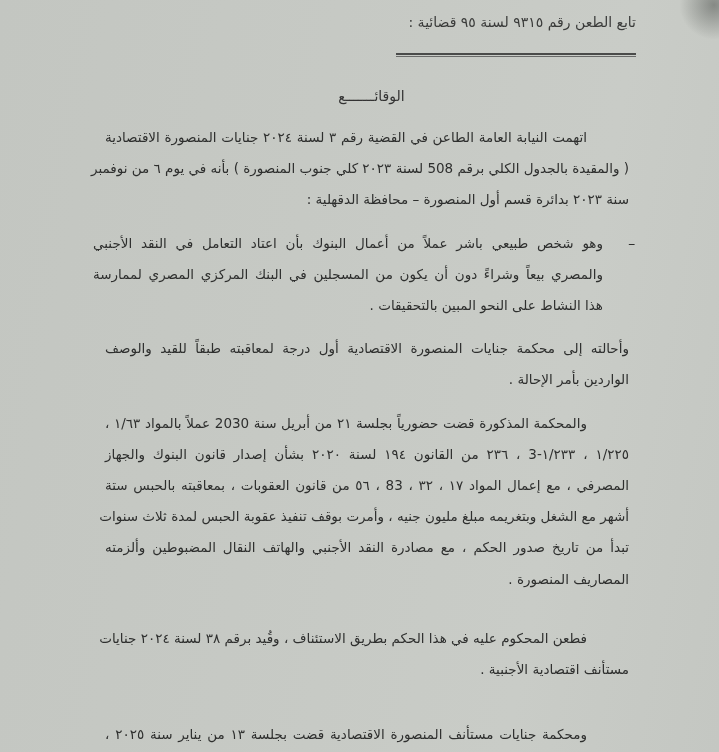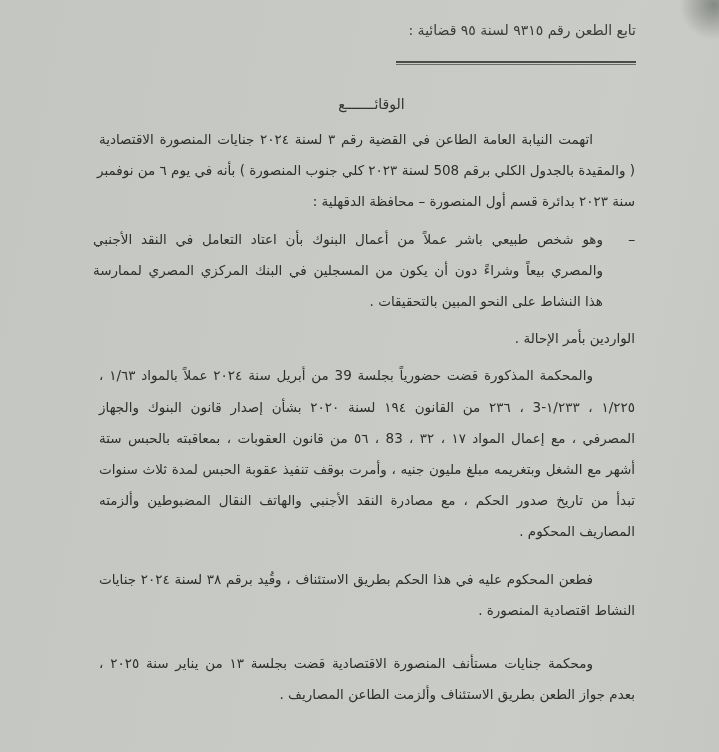--- a/index.html
+++ b/index.html
@@ -19,21 +19,21 @@
       position: absolute;
       top: -30px;
       right: -30px;
       width: 70px;
       height: 70px;
       border-radius: 50%;
       background: radial-gradient(circle, rgba(80,84,80,0.55) 0%, rgba(120,124,120,0.0) 70%);
     }
     .page {
       position: absolute;
-      top: 8px;
+      top: 0;
       left: 0;
       width: 719px;
       height: 636px;
     }
     .header-line {
       position: absolute;
       top: 14px;
       right: 83px;
       font-size: 14px;
       color: #3a3b3a;
@@ -69,21 +69,21 @@
       position: absolute;
       top: 110px;
       right: 78px;
       width: 548px;
       font-size: 13.5px;
       line-height: 31.2px;
       text-align: justify;
       text-align-last: right;
     }
     .para {
-      margin: 6px;
+      margin: 12px;
       padding: 0;
     }
     .bullet {
       position: relative;
       padding-right: 38px;
       margin: 0;
     }
     .bullet .dash {
       position: absolute;
       right: 6px;
@@ -130,37 +130,38 @@
     </div>
 
     <div class="bullet">
       <span class="dash">–</span>
       <span class="line">وهو شخص طبيعي باشر عملاً من أعمال البنوك بأن اعتاد التعامل في النقد الأجنبي</span>
       <span class="line">والمصري بيعاً وشراءً دون أن يكون من المسجلين في البنك المركزي المصري لممارسة</span>
       <span class="line last">هذا النشاط على النحو المبين بالتحقيقات .</span>
     </div>
 
     <div class="para">
+      <span class="line">وأحالته إلى محكمة جنايات المنصورة الاقتصادية أول درجة لمعاقبته طبقاً للقيد والوصف</span>
       <span class="line last">الواردين بأمر الإحالة .</span>
     </div>
 
     <div class="para">
-      <span class="line indented">والمحكمة المذكورة قضت حضورياً بجلسة 39 من أبريل سنة ٢٠٢٤ عملاً بالمواد ١/٦٣ ،</span>
+      <span class="line indented">والمحكمة المذكورة قضت حضورياً بجلسة ٢١ من أبريل سنة 2030 عملاً بالمواد ١/٦٣ ،</span>
       <span class="line">١/٢٢٥ ، ١/٢٣٣-3 ، ٢٣٦ من القانون ١٩٤ لسنة ٢٠٢٠ بشأن إصدار قانون البنوك والجهاز</span>
       <span class="line">المصرفي ، مع إعمال المواد ١٧ ، ٣٢ ، 83 ، ٥٦ من قانون العقوبات ، بمعاقبته بالحبس ستة</span>
       <span class="line">أشهر مع الشغل وبتغريمه مبلغ مليون جنيه ، وأمرت بوقف تنفيذ عقوبة الحبس لمدة ثلاث سنوات</span>
       <span class="line">تبدأ من تاريخ صدور الحكم ، مع مصادرة النقد الأجنبي والهاتف النقال المضبوطين وألزمته</span>
-      <span class="line last">المصاريف المحكوم .</span>
+      <span class="line last">المصاريف المنصورة .</span>
     </div>
 
     <div class="spacer-sm"></div>
 
     <div class="para">
       <span class="line indented">فطعن المحكوم عليه في هذا الحكم بطريق الاستئناف ، وقُيد برقم ٣٨ لسنة ٢٠٢٤ جنايات</span>
-      <span class="line last">النشاط اقتصادية المنصورة .</span>
+      <span class="line last">مستأنف اقتصادية الأجنبية .</span>
     </div>
 
     <div class="spacer-md"></div>
 
     <div class="para">
       <span class="line indented">ومحكمة جنايات مستأنف المنصورة الاقتصادية قضت بجلسة ١٣ من يناير سنة ٢٠٢٥ ،</span>
       <span class="line last">بعدم جواز الطعن بطريق الاستئناف وألزمت الطاعن المصاريف .</span>
     </div>
 
   </div>

